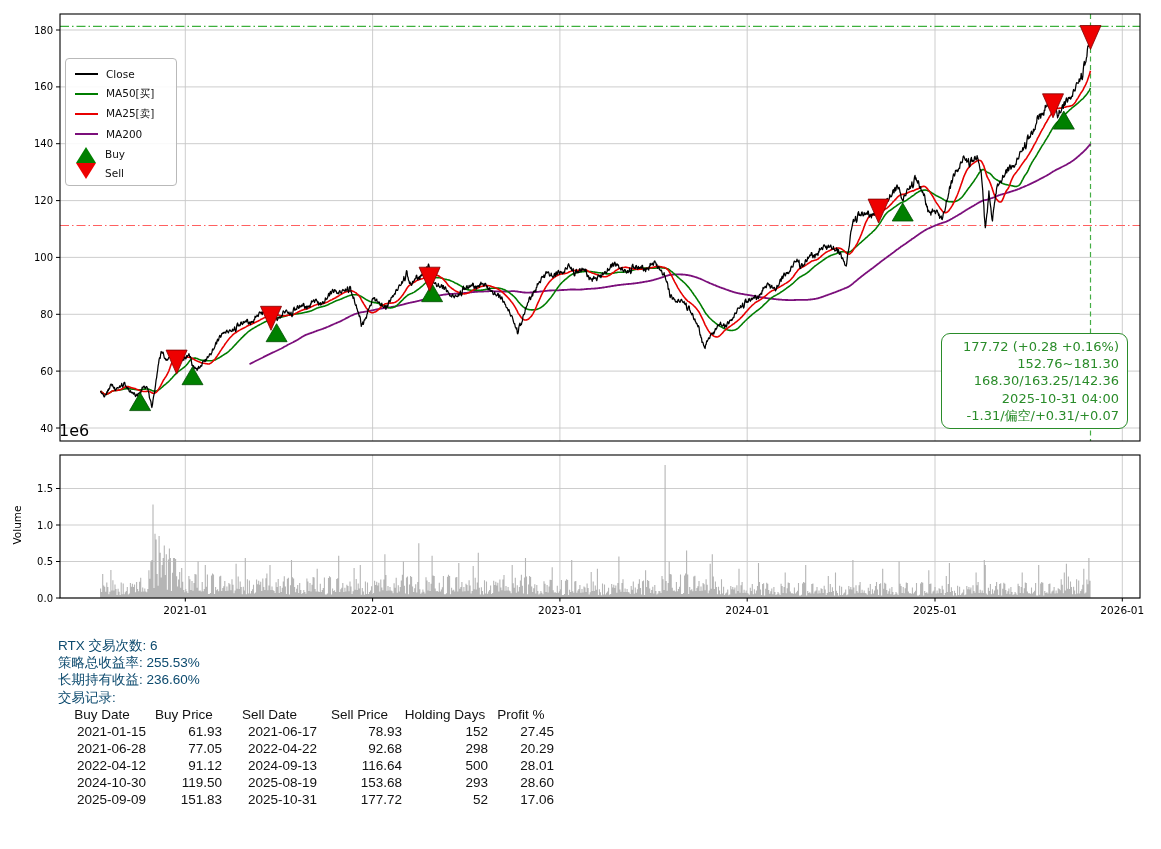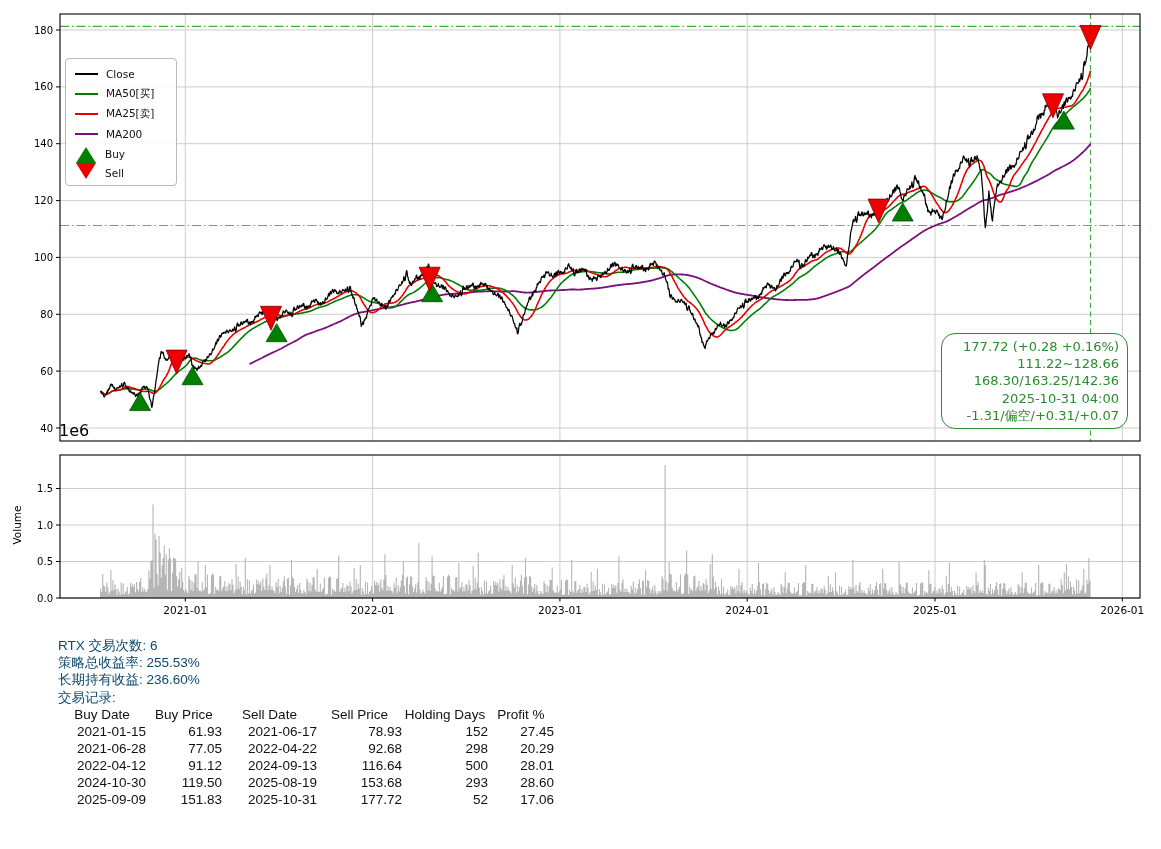--- a/index.html
+++ b/index.html
@@ -15,21 +15,21 @@
   .lg-line{display:inline-block;width:23px;height:0;border-top:2px solid #000;margin-right:8px;}
   .lg-label{font-size:10.5px;color:#111;white-space:nowrap;}
   .lg-tri{display:inline-block;width:0;height:0;margin-left:1px;margin-right:9px;}
   .lg-tri-up{border-left:10px solid transparent;border-right:10px solid transparent;
              border-bottom:16px solid #008000;margin-top:3px;}
   .lg-tri-down{border-left:10px solid transparent;border-right:10px solid transparent;
                border-top:16px solid #ee0000;margin-bottom:3px;}
   .lg-mrow{height:19px;}
   
   .annot{position:absolute;left:941px;top:333px;width:187px;height:96px;box-sizing:border-box;
-         background:#fff;border:1.4px solid #2a8c2a;border-radius:14px;color:#2a8c2a;
+         background:#fff;border:1.4px solid #2a8c2a;border-radius:9px;color:#2a8c2a;
          font-size:13px;line-height:17.2px;text-align:right;padding:4px 8px 4px 5px;
          font-family:"DejaVu Sans","Liberation Sans",sans-serif;white-space:nowrap;}
   
   .vol-ylabel{position:absolute;left:-23px;top:519px;width:80px;text-align:center;
               font-size:10.5px;color:#000;transform:rotate(-90deg);}
   .offset-label{position:absolute;left:59px;top:421px;font-size:16px;color:#000;}
   
   .stats{position:absolute;left:58px;top:637px;font-family:"Liberation Sans","DejaVu Sans",sans-serif;
          font-size:13.5px;line-height:17.2px;color:#0c4a6e;}
   .trades{position:absolute;left:58px;top:706px;border-collapse:collapse;table-layout:fixed;
@@ -153,21 +153,21 @@
       <span class="lg-label">Buy</span>
     </div>
     <div class="lg-row lg-mrow">
       <span class="lg-tri lg-tri-down"></span>
       <span class="lg-label">Sell</span>
     </div>
   </div>
 
   <div class="annot">
     <div>177.72 (+0.28 +0.16%)</div>
-    <div>111.22~128.66</div>
+    <div>152.76~181.30</div>
     <div>168.30/163.25/142.36</div>
     <div>2025-10-31 04:00</div>
     <div>-1.31/偏空/+0.31/+0.07</div>
   </div>
 
   <div class="vol-ylabel">Volume</div>
   <div class="offset-label">1e6</div>
 
   <div class="stats">
     <div>RTX 交易次数: 6</div>

